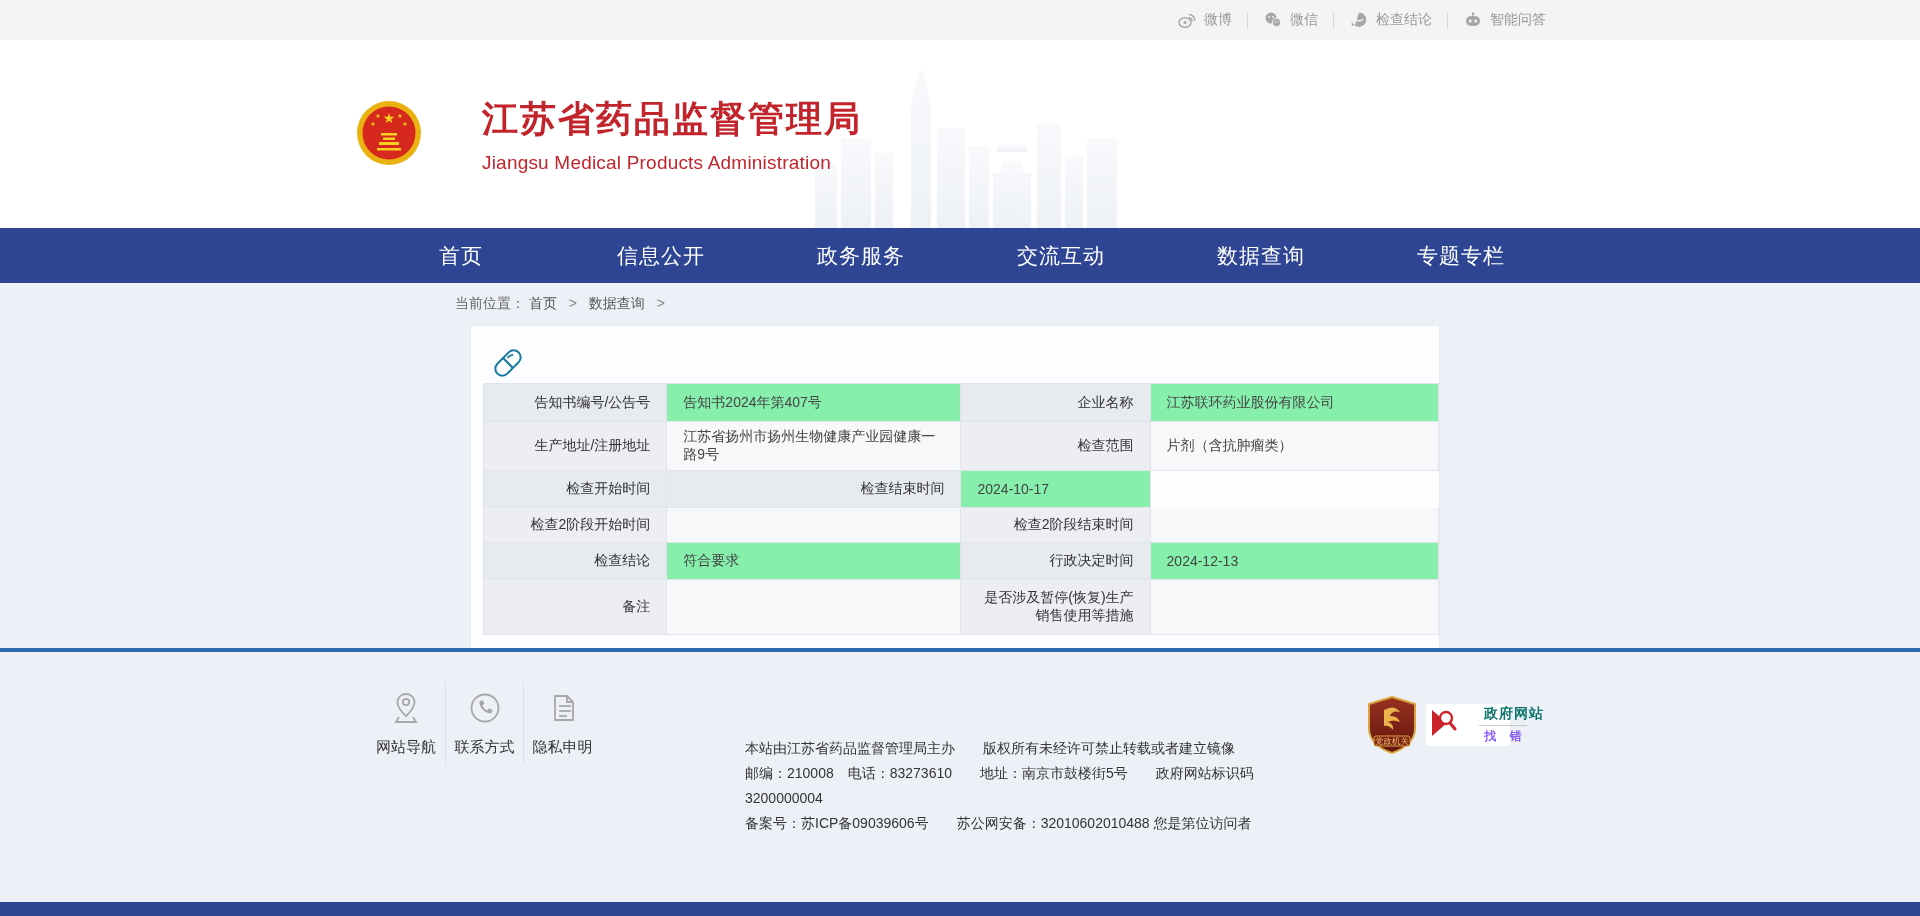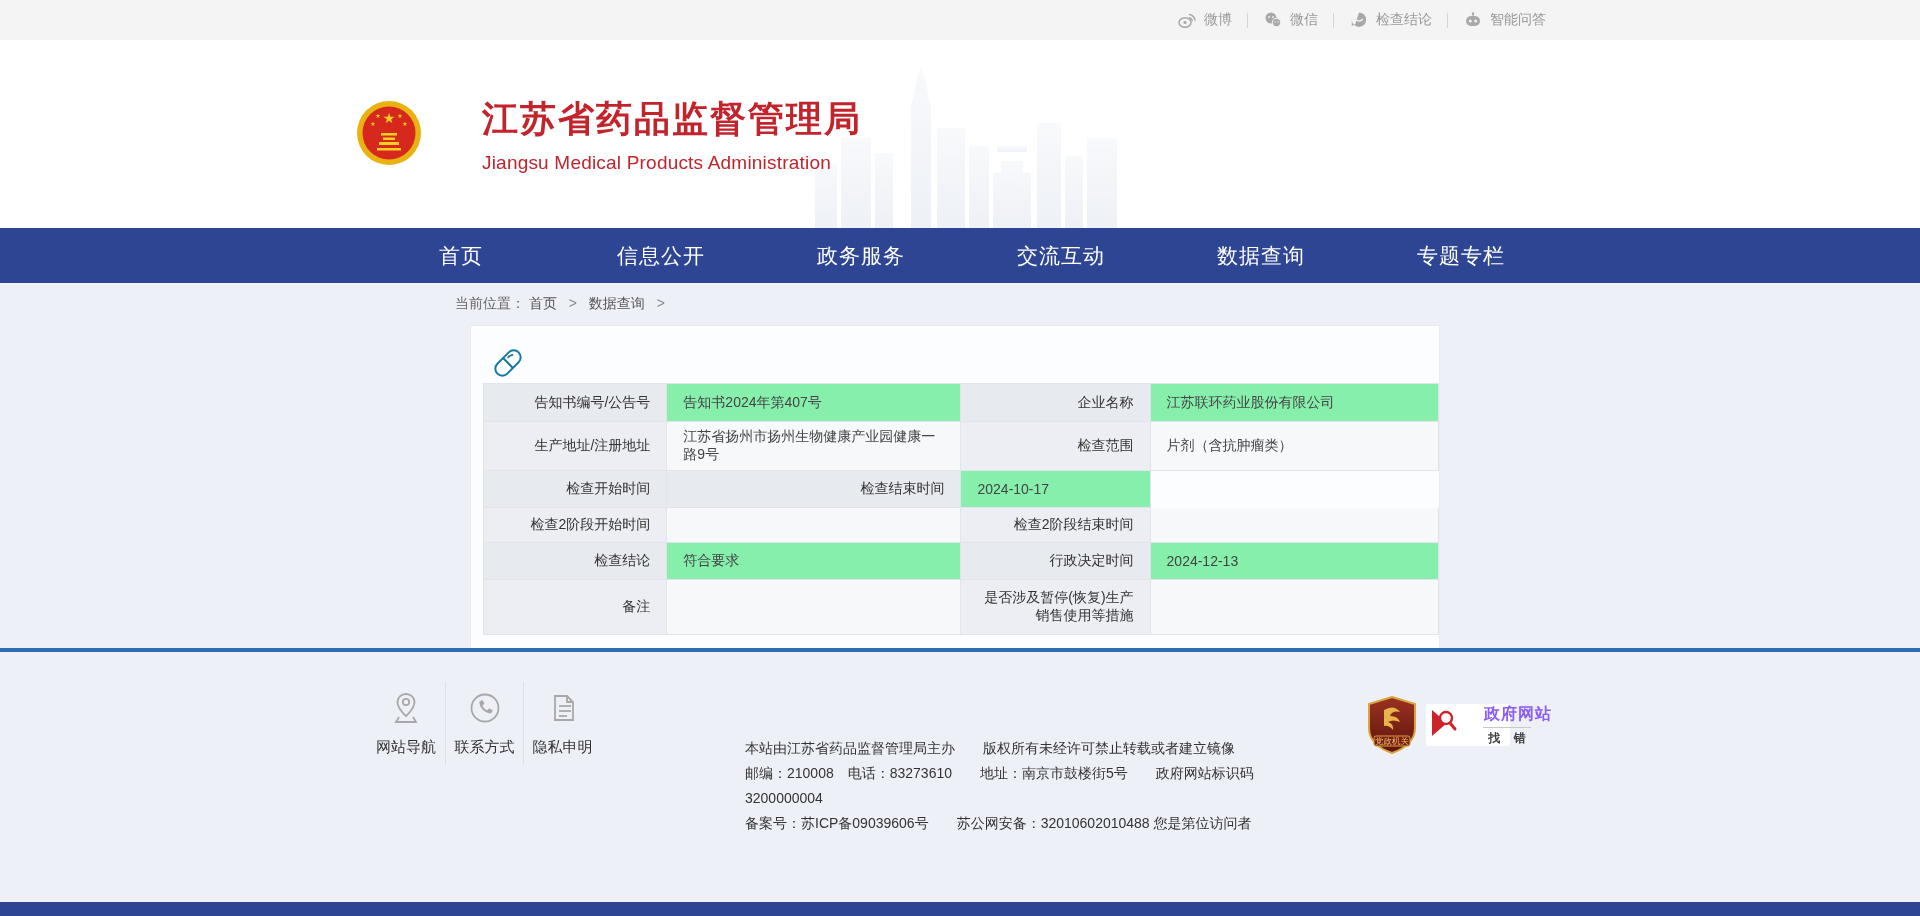--- a/index.html
+++ b/index.html
@@ -64,23 +64,23 @@
   .f-link-label { margin-top:12px; font-size:15px; color:#333; }
 
   .f-text { position:absolute; left:745px; top:36px; width:560px; text-align:left;
             font-size:14px; color:#333; line-height:25px;margin-top:48px; }
 
   .f-badges { position:absolute; left:1366px; top:44px; display:flex; align-items:flex-start; }
   .badge-party { width:52px; height:58px; cursor:pointer; }
   .badge-finder { margin-left:8px; margin-top:8px; width:84px; height:42px; background:#fff; border-radius:3px;
                   display:flex; align-items:center; padding:3px 4px; cursor:pointer; }
   .finder-text { display:flex; flex-direction:column; align-items:center; margin-left:2px; }
-  .finder-top { font-size:16px; font-weight:bold; color:#8b5cf6; letter-spacing:1px; white-space:nowrap;padding-left:22px; }
+  .finder-top { font-size:14px; font-weight:bold; color:#0f766e; letter-spacing:1px; white-space:nowrap;padding-left:22px; }
   .finder-line { width:48px; height:1px; background:#c9c9c9; margin:2px 0; }
-  .finder-bottom { font-size:12px; font-weight:bold; color:#404040; letter-spacing:5px; margin-left:5px; white-space:nowrap; }
+  .finder-bottom { font-size:12px; font-weight:bold; color:#8b5cf6; letter-spacing:5px; margin-left:5px; white-space:nowrap; }
 
   .bottom-strip { position:absolute; left:0; top:902px; width:1920px; height:14px; background:#2e4593; }
 </style>
 </head>
 <body>
 
 <div class="page">
 
   <div class="topbar">
     <div class="topbar-item">

